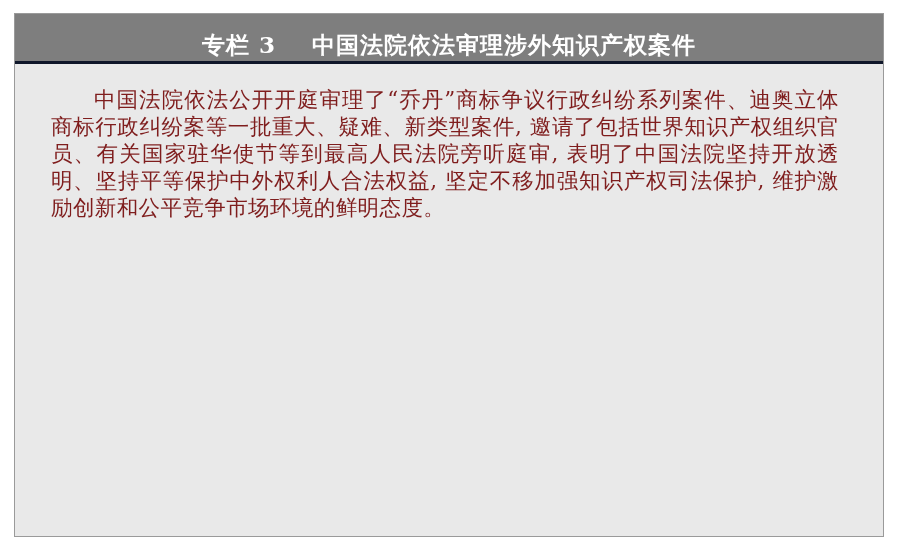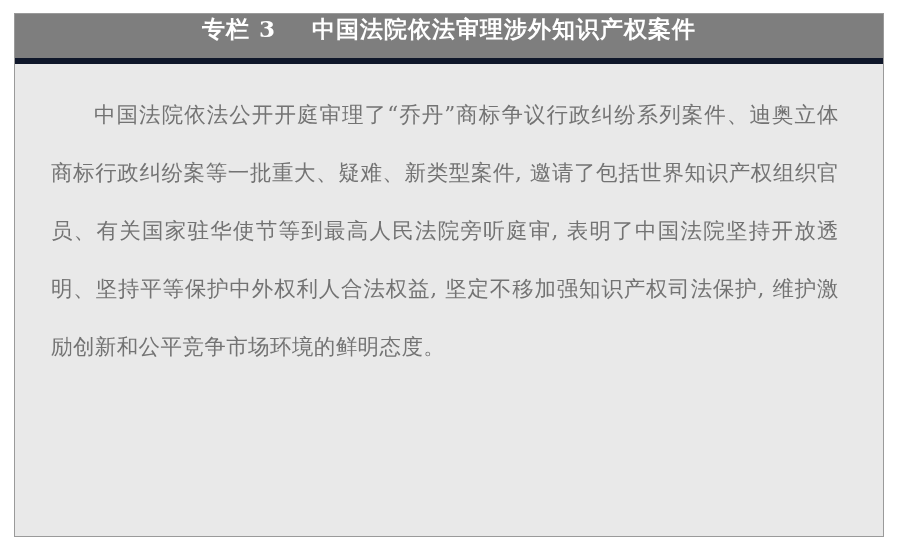--- a/index.html
+++ b/index.html
@@ -19,42 +19,42 @@
     top: 13px;
     width: 870px;
     height: 524px;
     background: #e9e9e9;
     border: 1px solid #9a9a9a;
     box-sizing: border-box;
   }
   .box-header {
     height: 50px;
     background: #7e7e7e;
-    border-bottom: 6px solid #0f172a;
+    border-bottom: 3px solid #0f172a;
     display: flex;
-    align-items: flex-start;
+    align-items: flex-end;
     justify-content: center;
     box-sizing: border-box;
   }
   .box-title {
     color: #ffffff;
     font-size: 23px;
     font-weight: bold;
     letter-spacing: 1px;
     font-family: "DejaVu Serif", "Liberation Serif", serif;
     white-space: pre;
   }
   .box-body {
     padding: 22px 36px 10px 36px;
     box-sizing: border-box;
   }
   .para {
     font-size: 21.5px;
-    line-height: 58px;
-    color: #737373;
+    line-height: 27px;
+    color: #7f1d1d;
     text-indent: 2em;
     text-align: justify;
     text-justify: inter-ideograph;
     margin: 0 8px 2px 0;
     letter-spacing: 0.4px;
     word-break: break-all;
   }
 </style>
 </head>
 <body>

